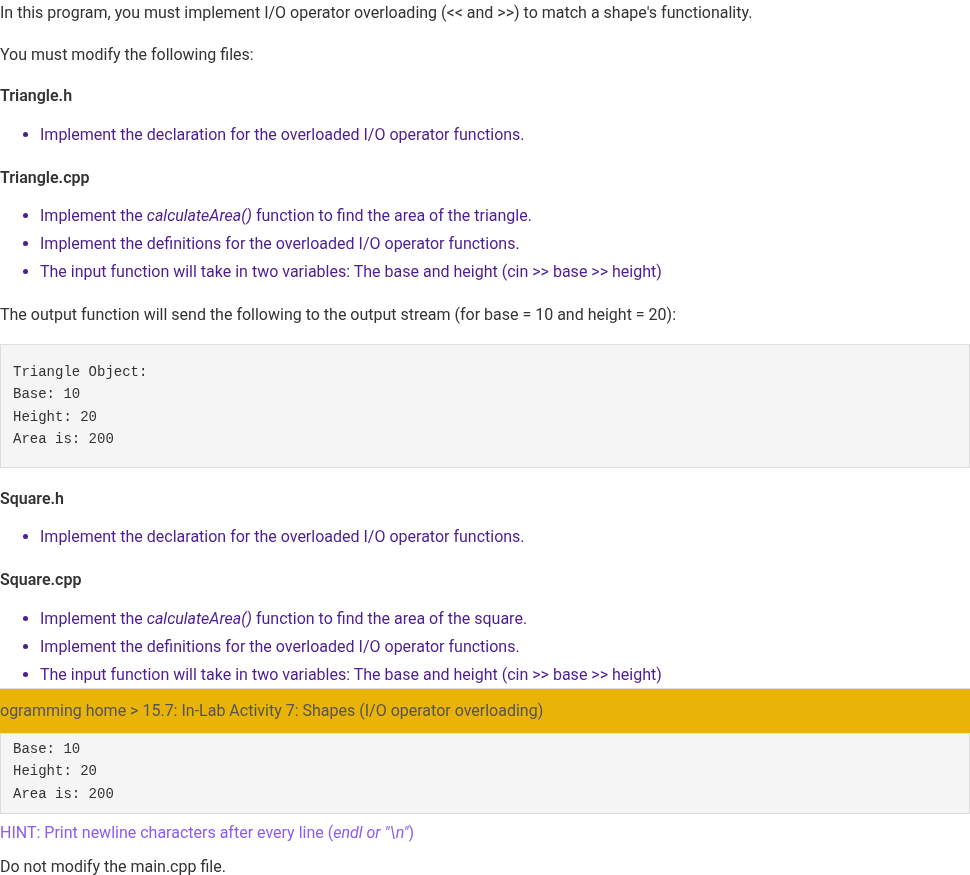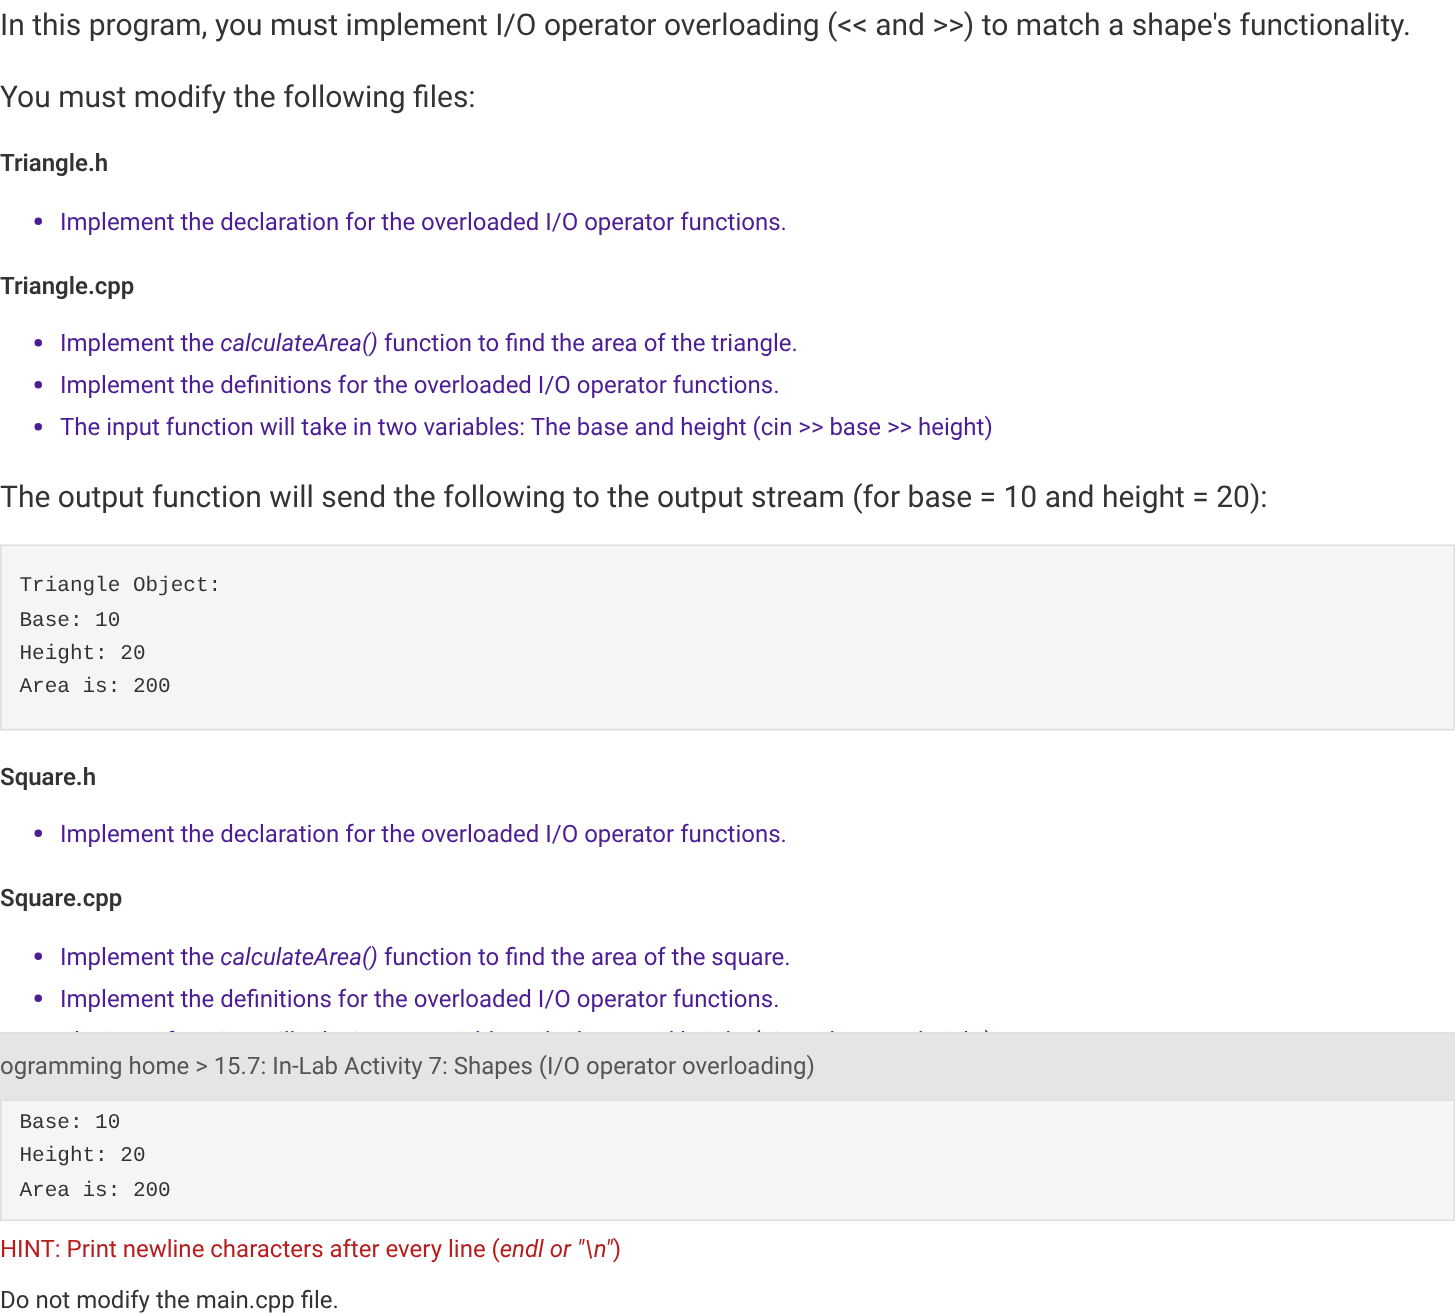--- a/index.html
+++ b/index.html
@@ -17,21 +17,21 @@
       height: 875px;
       position: relative;
       overflow: hidden;
     }
     .content {
       padding: 0;
     }
     p {
       margin-bottom: 16px;
       color: #333;
-      font-size: 20px;
+      font-size: 16px;
       line-height: 1.6;
     }
     .section-header {
       font-weight: 600;
       color: #333;
       margin-bottom: 14px;
       margin-top: 4px;
       font-size: 16px;
     }
     ul {
@@ -63,21 +63,21 @@
       line-height: 1.6;
       margin-bottom: 18px;
       margin-top: 8px;
       overflow-x: auto;
     }
     .breadcrumb-bar {
       position: absolute;
       left: 0;
       right: 0;
       top: 688px;
-      background: #e5e5e5;
+      background: #eab308;
       border-top: 1px solid #e0e0e0;
       border-bottom: 1px solid #e0e0e0;
       padding: 10px 0;
       font-size: 16px;
       color: #555;
       z-index: 10;
     }
     .partial-code {
       background: #f5f5f5;
       border: 1px solid #ddd;
@@ -91,21 +91,21 @@
       top: 730px;
       left: 0;
       right: 0;
       border-top: none;
     }
     .hint-text {
       position: absolute;
       top: 820px;
       left: 0;
       font-size: 16px;
-      color: #b91c1c;
+      color: #8b5cf6;
     }
     .no-modify {
       position: absolute;
       top: 854px;
       left: 0;
       font-size: 16px;
       color: #333;
     }
   </style>
 </head>

